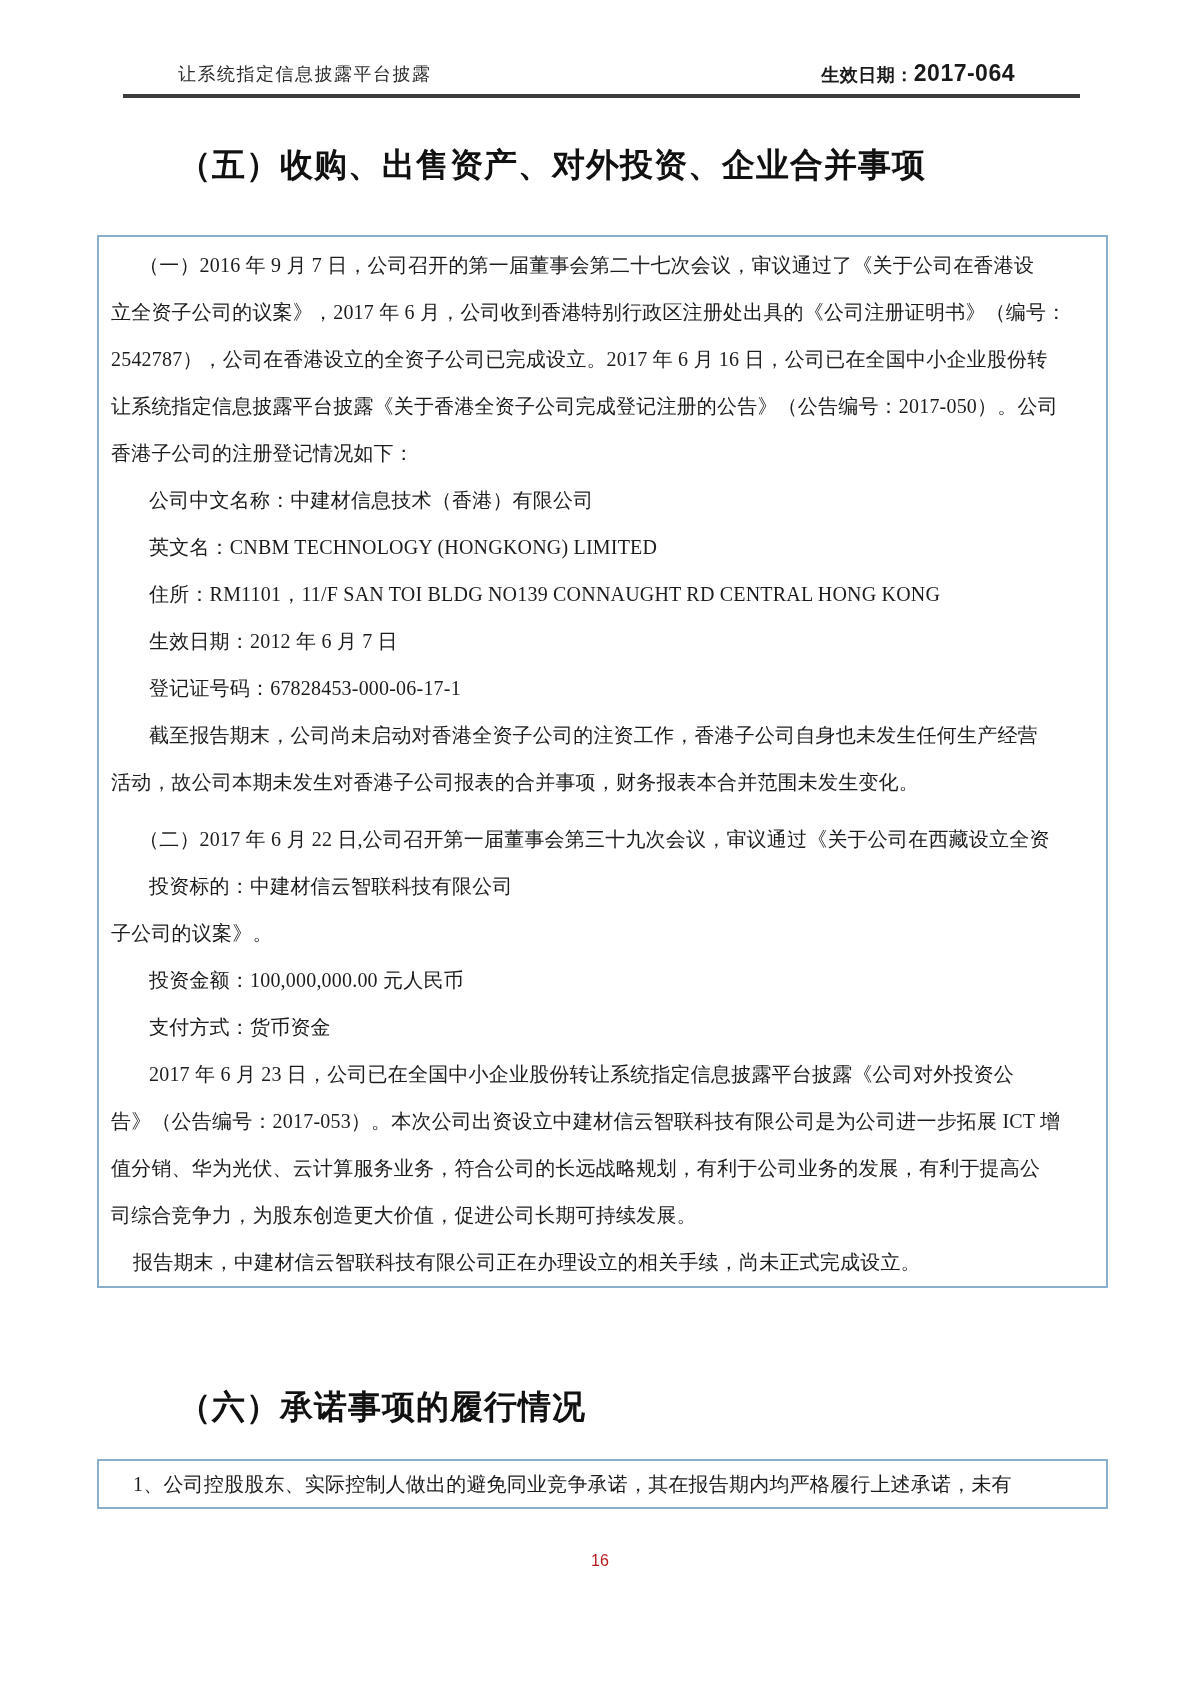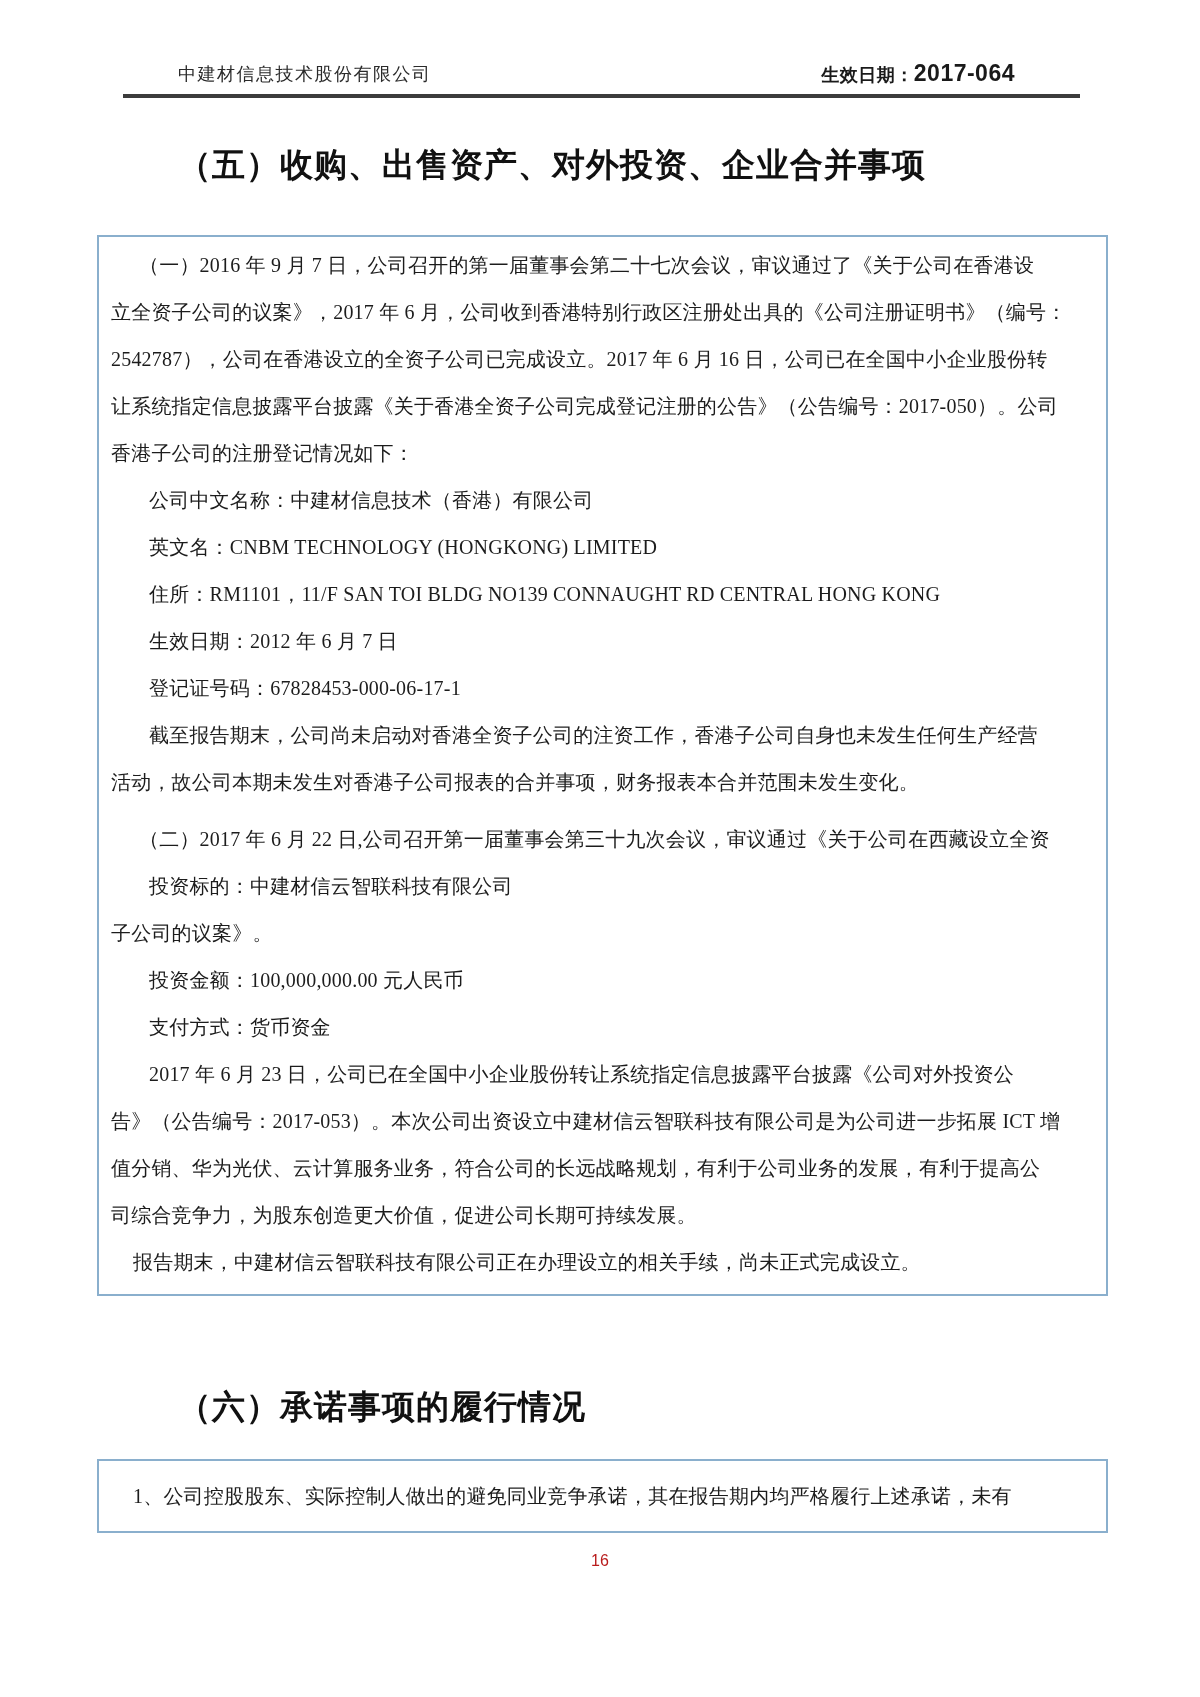--- a/index.html
+++ b/index.html
@@ -38,22 +38,22 @@
   }
   .title-five{top:143px;}
   .title-six{top:1385px;}
   
   .content-box{
     position:absolute;left:97px;
     width:1011px;box-sizing:border-box;
     border:2px solid #8aafcd;
     background:#ffffff;
   }
-  .box-one{top:235px;padding:5px 12px 8px 12px;}
-  .box-two{top:1459px;padding:12px 12px;}
+  .box-one{top:235px;padding:5px 12px 0 12px;}
+  .box-two{top:1459px;padding:0 12px;}
   .bline{
     font-size:20px;line-height:47px;height:47px;
     white-space:nowrap;color:#1c1c1c;
     letter-spacing:0.2px;
   }
   .box-two .bline{line-height:46px;height:46px;}
   .p-first{text-indent:28px;}
   .p-sub{text-indent:38px;}
   .p-small{text-indent:22px;}
   .gap-top{margin-top:10px;}
@@ -63,21 +63,21 @@
     text-align:center;
     font-family:"Liberation Sans","DejaVu Sans",sans-serif;
     font-size:16px;color:#b91c1c;
   }
 </style>
 </head>
 <body>
 
 <div class="page">
 
-  <div class="header-left">中建材信息技术股份有限公司</div>
+  <div class="header-left">让系统指定信息披露平台披露</div>
   <div class="header-right">
     <span>生效日期：</span><span class="ann-no">2017-064</span>
   </div>
   <div class="header-rule"></div>
 
   <div class="section-title title-five">（五）收购、出售资产、对外投资、企业合并事项</div>
 
   <div class="content-box box-one">
     <div class="bline p-first">（一）2016 年 9 月 7 日，公司召开的第一届董事会第二十七次会议，审议通过了《关于公司在香港设</div>
     <div class="bline">立全资子公司的议案》，2017 年 6 月，公司收到香港特别行政区注册处出具的《公司注册证明书》（编号：</div>

